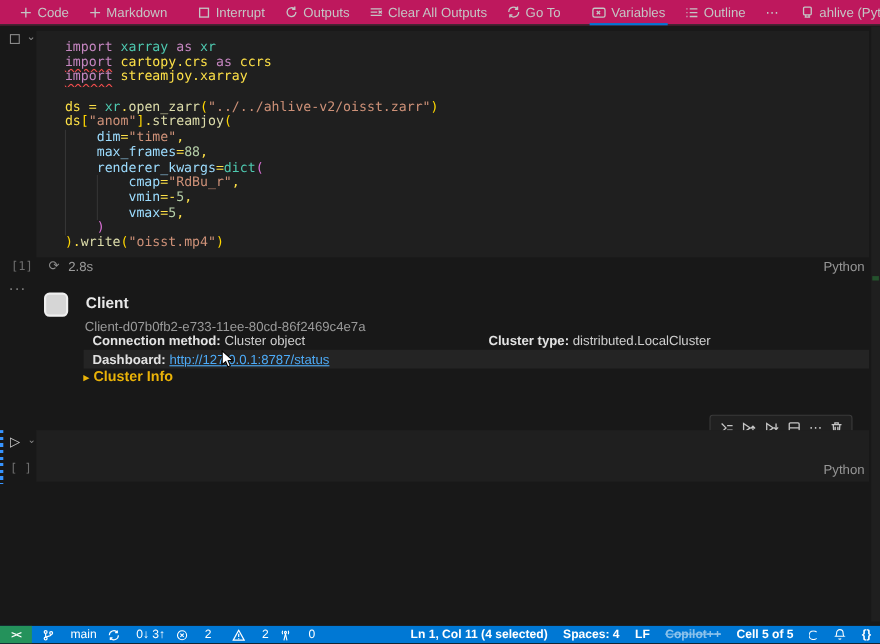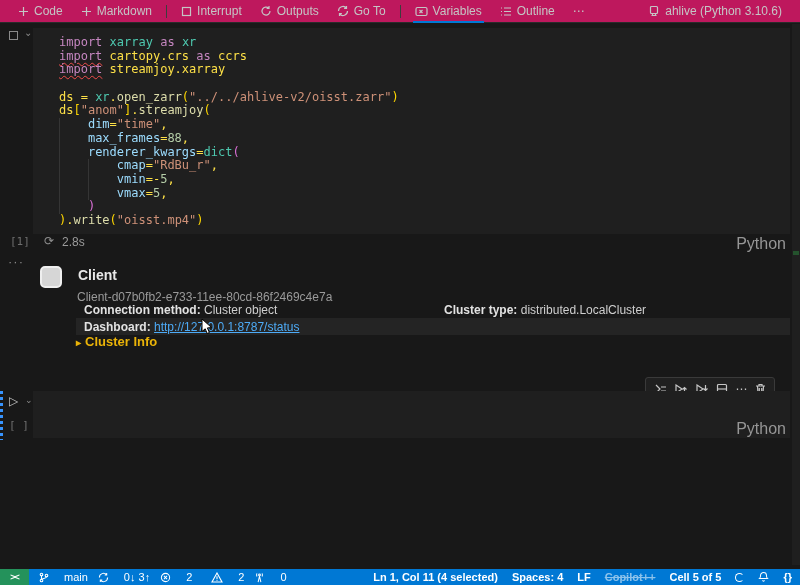--- a/index.html
+++ b/index.html
@@ -38,21 +38,21 @@
   .tok-str{color:#CE9178} .tok-num{color:#B5CEA8} .tok-param{color:#9CDCFE}
   .tok-plain{color:#fde047} .tok-b1{color:#FFD700} .tok-b2{color:#DA70D6}
   .tok-kwerr{color:#C586C0; text-decoration:underline wavy #f14c4c 1px; text-underline-offset:2px;}
   .indent-guide { position:absolute; width:1px; background:#353535; }
   #guide1 { left:26px; top:90px;  height:96px; }
   #guide2 { left:55px; top:131px; height:41px; }
   #exec-row { position:absolute; left:0; top:234px; width:800px; height:16px; font-size:12px; color:#9b9b9b; }
   #exec-count { position:absolute; left:10px; top:1px; font-family:"DejaVu Sans Mono",monospace; font-size:11px; color:#6e6e6e; }
   #exec-refresh { position:absolute; left:44px; top:0; color:#8c8c8c; font-size:12px; }
   #exec-time { position:absolute; left:62px; top:1px; }
-  .lang-label { position:absolute; right:14px; color:#969696; font-size:16px;text-align:center; }
+  .lang-label { position:absolute; right:14px; color:#969696; font-size:12px;text-align:center; }
   
   #out-dots { position:absolute; left:8px; top:254px; color:#8a8a8a; font-size:13px; letter-spacing:1px; }
   #client-icon { position:absolute; left:40px; top:266px; width:22px; height:22px; background:#d6d6d6; border:2px solid #efefef; border-radius:5px; }
   #client-title { position:absolute; left:78px; top:267px; font-size:14px; font-weight:bold; color:#e8e8e8; }
   #client-id { position:absolute; left:77px; top:290px; font-size:12px; color:#9a9a9a; }
   .out-row { position:absolute; font-size:12px; color:#cfcfcf; }
   .out-row b { color:#e2e2e2; }
   #row-stripe { position:absolute; left:76px; top:318px; width:714px; height:17px; background:#242424; }
   #dashboard-link { color:#4dabf7; text-decoration:underline; }
   #cluster-info { position:absolute; left:76px; top:334px; font-size:13px; font-weight:bold; color:#eab308; }
@@ -117,20 +117,26 @@
       <span>Interrupt</span>
     </div>
     <div class="tb-btn">
       <svg width="12" height="12" viewBox="0 0 12 12" class="icon-stroke">
           <path d="M10 6a4 4 0 1 1-1.2-2.8M9 1v2.4H6.6"></path>
         </svg>
       <span>Outputs</span>
     </div>
     <div class="tb-btn">
       <svg width="12" height="12" viewBox="0 0 12 12" class="icon-stroke">
+          <path d="M1 3h10M1 6h6M1 9h10M8.2 4.8l3 2.4M11.2 4.8l-3 2.4"></path>
+        </svg>
+      <span>Clear All Outputs</span>
+    </div>
+    <div class="tb-btn">
+      <svg width="12" height="12" viewBox="0 0 12 12" class="icon-stroke">
           <path d="M10.5 6a4.5 4.5 0 0 1-8 2.8M1.5 6a4.5 4.5 0 0 1 8-2.8M9.5 1v2.4H7.1M2.5 11V8.6h2.4"></path>
         </svg>
       <span>Go To</span>
     </div>
     <div class="tb-sep"></div>
     <div class="tb-btn">
       <svg width="13" height="11" viewBox="0 0 13 11" class="icon-stroke">
           <rect x="1" y="1.5" width="11" height="8" rx="1.5"></rect>
           <path d="M4.5 4l3 3M7.5 4l-3 3"></path>
         </svg>

